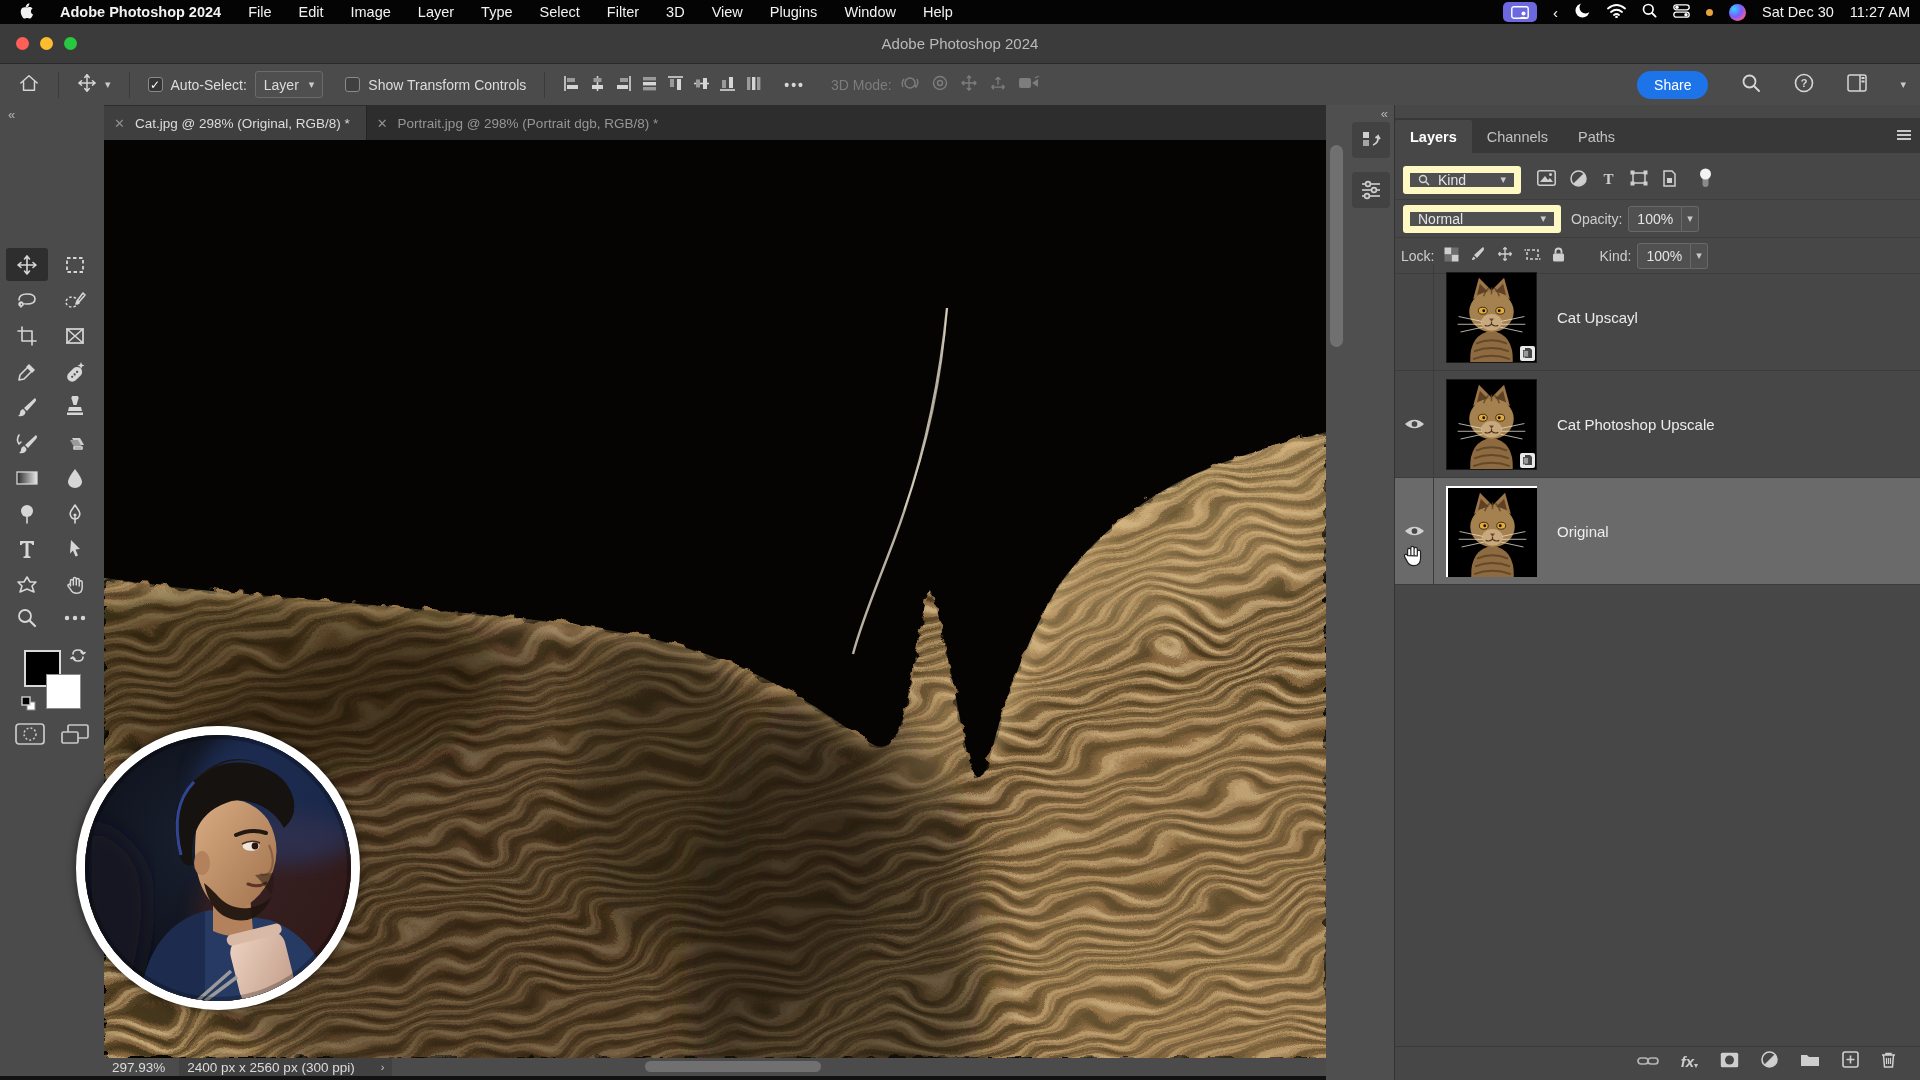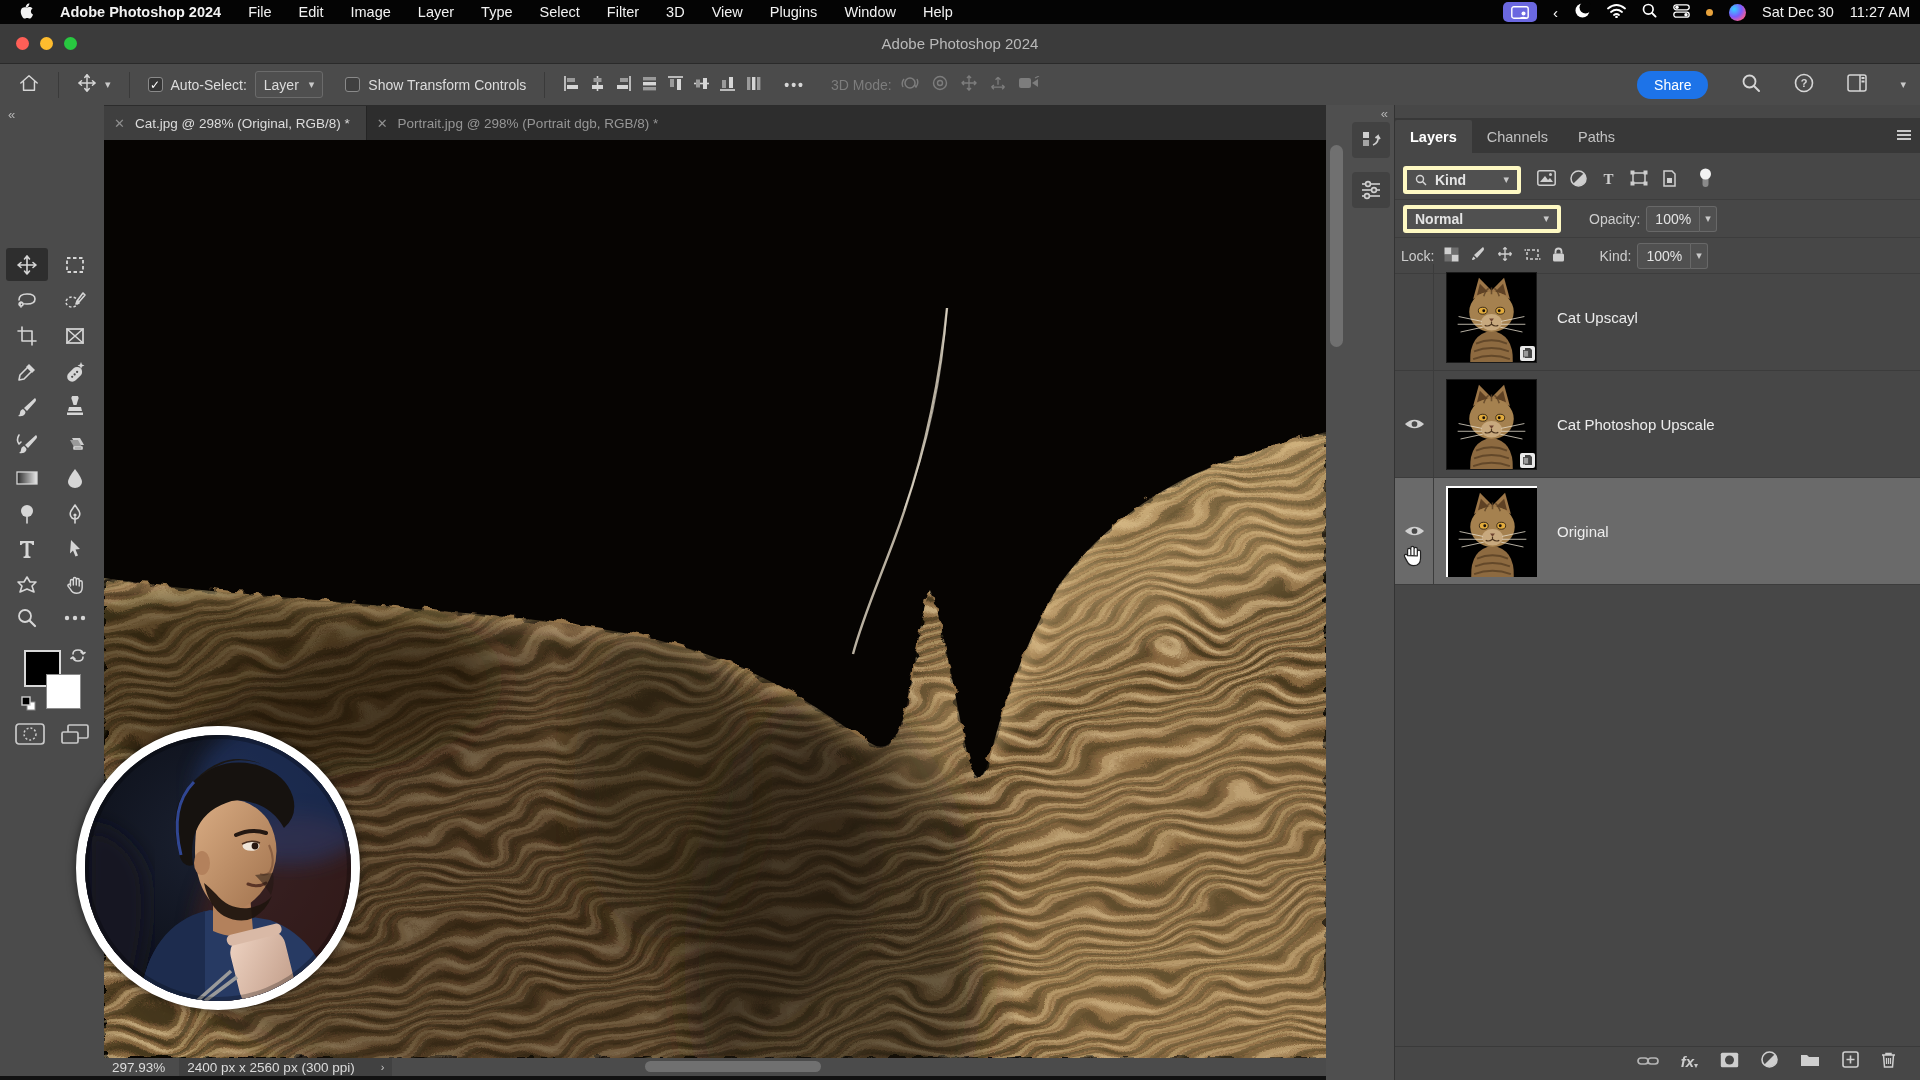--- a/index.html
+++ b/index.html
@@ -89,22 +89,22 @@
   
   #layers-panel { position:absolute; left:1395px; top:105px; width:525px; height:975px; background:#474747; color:#e4e4e4; }
   #panel-tabs { position:absolute; left:0; top:13px; width:525px; height:35px; background:#383838; display:flex; align-items:flex-end; }
   .ptab { padding:9px 15px 8px; font-size:14.5px; color:#c2c2c2; }
   .ptab.active { background:#474747; color:#fff; font-weight:bold; border-radius:2px 2px 0 0;margin-top:12px; }
   #panel-menu { position:absolute; right:8px; top:22px; }
   .prow { position:absolute; left:0; width:525px; display:flex; align-items:center; font-size:14px; }
   #filter-row { top:55px; height:40px; border-bottom:1px solid #3d3d3d; }
   #blend-row  { top:95px; height:38px; border-bottom:1px solid #3d3d3d; }
   #lock-row   { top:133px; height:36px; border-bottom:1px solid #3d3d3d; }
-  .pbox { background:#505050; border:4px solid #fef9c3; border-radius:3px; height:28px;
-          display:flex; align-items:center; gap:8px; padding:0 8px;font-weight:bold; }
+  .pbox { background:#505050; border:7px solid #fef9c3; border-radius:3px; height:28px;
+          display:flex; align-items:center; gap:8px; padding:0 8px; }
   .picons { display:flex; align-items:center; gap:14px; margin-left:16px; }
   .valbox { background:#505050; border:1px solid #686868; border-radius:3px 0 0 3px; height:26px;
             display:flex; align-items:center; padding:0 8px; }
   .chevbox { background:#505050; border:1px solid #686868; border-left:none; border-radius:0 3px 3px 0;
              height:26px; display:flex; align-items:center; padding:0 5px; }
 
   #layer-list { position:absolute; left:0; top:159px; width:525px; }
   .layer-row { position:relative; width:525px; height:107px; border-bottom:1px solid #3c3c3c; display:flex; align-items:center; }
   .layer-row.sel { background:#6a6a6a; }
   .eye-cell { width:39px; height:107px; border-right:1px solid #3c3c3c; display:flex; align-items:center; justify-content:center; flex:none; }
@@ -688,21 +688,21 @@
               <circle cx="6.5" cy="6" r="5.5" fill="#f2f2f2"></circle>
             </svg></span>
       </span>
     </div>
 
     <div class="prow" id="blend-row">
       <span class="pbox" style="margin-left:8px;width:158px;">
         <span style="flex:1;">Normal</span>
         <span class="chev">▾</span>
       </span>
-      <span style="margin-left:28px;color:#cdcdcd;">Opacity:</span>
+      <span style="margin-left:10px;color:#cdcdcd;">Opacity:</span>
       <span class="valbox" style="margin-left:6px;">
           <span>100%</span>
         </span>
       <span class="chevbox">
           <span class="chev">▾</span>
         </span>
     </div>
 
     <div class="prow" id="lock-row">
       <span style="margin-left:6px;color:#cdcdcd;">Lock:</span>

